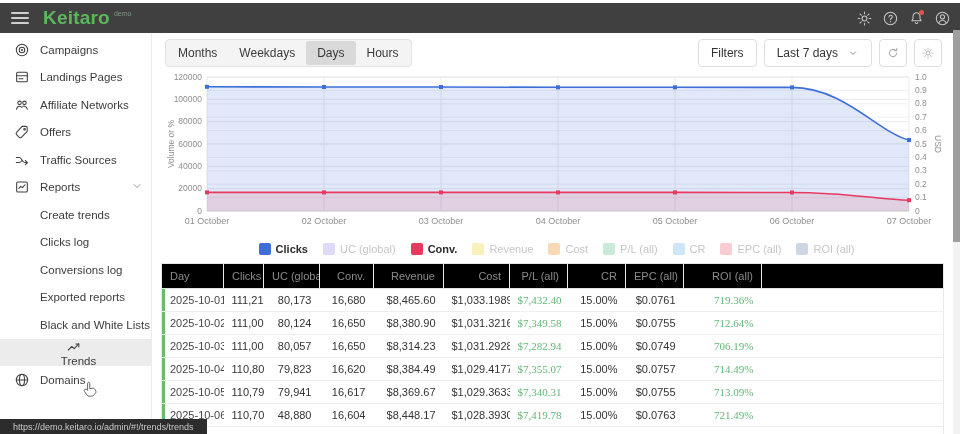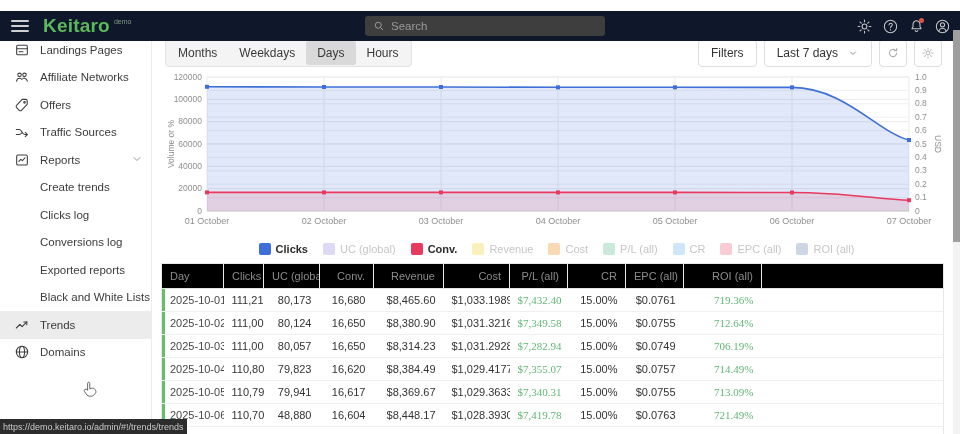--- a/index.html
+++ b/index.html
@@ -1,20 +1,20 @@
 <!DOCTYPE html>
 <html><head>
 <meta charset="utf-8">
 <style>
   * { margin:0; padding:0; box-sizing:border-box; }
   html,body { width:960px; height:434px; overflow:hidden; background:#fff;
     font-family:"Liberation Sans", sans-serif; position:relative; }
 
   
-  .topbar { position:absolute; top:11px; left:0; right:0; height:30px; background:#0f172a;
+  .topbar { position:absolute; top:3px; left:0; right:0; height:30px; background:#404040;
     display:flex; align-items:center; z-index:20; }
   .burger { width:18px; height:12px; margin:0 0 0 11px; display:flex; flex-direction:column;
     justify-content:space-between; cursor:pointer; }
   .burger span { display:block; height:2px; background:#cfcfcf; border-radius:1px; }
   .logo-wrap { display:flex; margin-left:14px; align-items:flex-start; }
   .logo { color:#5cb85c; font-weight:bold; font-size:19px; letter-spacing:.2px; line-height:28px; }
   .logo-badge { color:#7f9b80; font-size:7px; margin:6px 0 0 4px; }
   .search { position:absolute; left:365px; top:5px; width:240px; height:20px; background:#3e3e3e;
     border-radius:3px; display:flex; align-items:center; padding:0 8px; gap:6px; }
   .search svg { width:12px; height:12px; stroke:#9a9a9a; fill:none; stroke-width:2; flex:none; }
@@ -25,21 +25,21 @@
   .ticon svg { width:17px; height:17px; stroke:#c6c6c6; fill:none; stroke-width:1.5;
     stroke-linecap:round; stroke-linejoin:round; }
   .bell-dot { position:absolute; top:0; right:1px; width:5px; height:5px; border-radius:50%; background:#e0544a; }
 
   
   .sidebar { position:absolute; top:30px; left:0; width:152px; bottom:0; background:#fff;
     border-right:1px solid #ececec; padding-top:6px; z-index:10; }
   .side-item { height:27.5px; display:flex; align-items:center; padding:0 8px 0 14px;
     font-size:11.5px; color:#3c3c3c; cursor:pointer; white-space:nowrap; }
   .side-item.sub { padding-left:40px; }
-  .side-item.active { background:#ececec; }
+  .side-item.active { background:#ececec;flex-direction:column; }
   .si-icon { width:16px; height:16px; margin-right:10px; flex:none; }
   .si-icon svg { width:16px; height:16px; stroke:#3f3f3f; fill:none; stroke-width:1.6;
     stroke-linecap:round; stroke-linejoin:round; }
   .chev { margin-left:auto; }
   .chev svg { width:12px; height:12px; stroke:#9a9a9a; fill:none; stroke-width:2; stroke-linecap:round; }
   .hand-cursor { position:absolute; left:83px; top:351px; width:14px; height:17px; z-index:15; }
 
   
   .main { position:absolute; top:30px; left:153px; right:0; bottom:0; background:#fff; }
   .toolbar { display:flex; align-items:flex-start; padding:9px 18px 0 12px; }
@@ -75,41 +75,34 @@
   td { padding:5px 8px; color:#333; text-align:right; border-top:1px solid #efefef;
     white-space:nowrap; overflow:hidden; }
   td.l { text-align:left; color:#474747; }
   td.green { color:#62b876;font-family:Liberation Serif, serif; }
   tbody tr td:first-child { box-shadow:inset 3px 0 0 #67bd6c; }
 
   .scrollbar { position:absolute; right:0; top:30px; bottom:0; width:7px; background:#f3f3f3; z-index:25; }
   .scroll-thumb { position:absolute; top:0; left:0; width:7px; height:212px; background:#9e9e9e; }
 
   .statusbar { position:absolute; left:0; bottom:0; height:15px; background:#2c2c2c; color:#c9c9c9;
-    font-size:9px; display:flex; align-items:center; padding:0 3px; z-index:30; white-space:nowrap; }
+    font-size:9px; display:flex; align-items:center; padding:0 13px; z-index:30; white-space:nowrap; }
 </style>
 </head>
 <body>
 
 <div class="topbar">
   <div class="burger">
     <span></span>
       <span></span>
       <span></span>
   </div>
   <div class="logo-wrap">
     <span class="logo">Keitaro</span>
     <span class="logo-badge">demo</span>
-  </div>
-  <div class="search">
-    <svg viewBox="0 0 24 24">
-      <circle cx="10.5" cy="10.5" r="6"></circle>
-        <path d="M15.2 15.2L20 20"></path>
-    </svg>
-    <input placeholder="Search" style="">
   </div>
   <div class="topbar-icons">
     <span class="ticon">
       <svg viewBox="0 0 24 24">
           <circle cx="12" cy="12" r="3.4"></circle>
         <path d="M12 3v2.4M12 18.6V21M3 12h2.4M18.6 12H21M5.7 5.7l1.7 1.7M16.6 16.6l1.7 1.7M18.3 5.7l-1.7 1.7M7.4 16.6l-1.7 1.7"></path>
         </svg>
     </span>
     <span class="ticon">
       <svg viewBox="0 0 24 24">
@@ -130,20 +123,28 @@
           <circle cx="12" cy="12" r="8.7"></circle>
           <circle cx="12" cy="9.6" r="2.9"></circle>
         <path d="M6.8 18.1c1.1-2.3 3-3.6 5.2-3.6s4.1 1.3 5.2 3.6"></path>
         </svg>
     </span>
   </div>
 </div>
 
 <div class="sidebar">
   <nav>
+      <div class="side-item">
+        <span class="si-icon"><svg viewBox="0 0 24 24">
+            <circle cx="12" cy="12" r="8.5"></circle>
+            <circle cx="12" cy="12" r="4.2"></circle>
+            <circle cx="12" cy="12" r="0.7" fill="#3f3f3f"></circle>
+          </svg></span>
+        <span>Campaigns</span>
+      </div>
       <div class="side-item">
         <span class="si-icon"><svg viewBox="0 0 24 24">
             <rect x="4" y="5" width="16" height="14" rx="1.5"></rect>
             <path d="M4 10h16M7.5 14.5h6"></path>
           </svg></span>
         <span>Landings Pages</span>
       </div>
       <div class="side-item">
         <span class="si-icon"><svg viewBox="0 0 24 24">
             <circle cx="8.3" cy="8.8" r="2.6"></circle>

